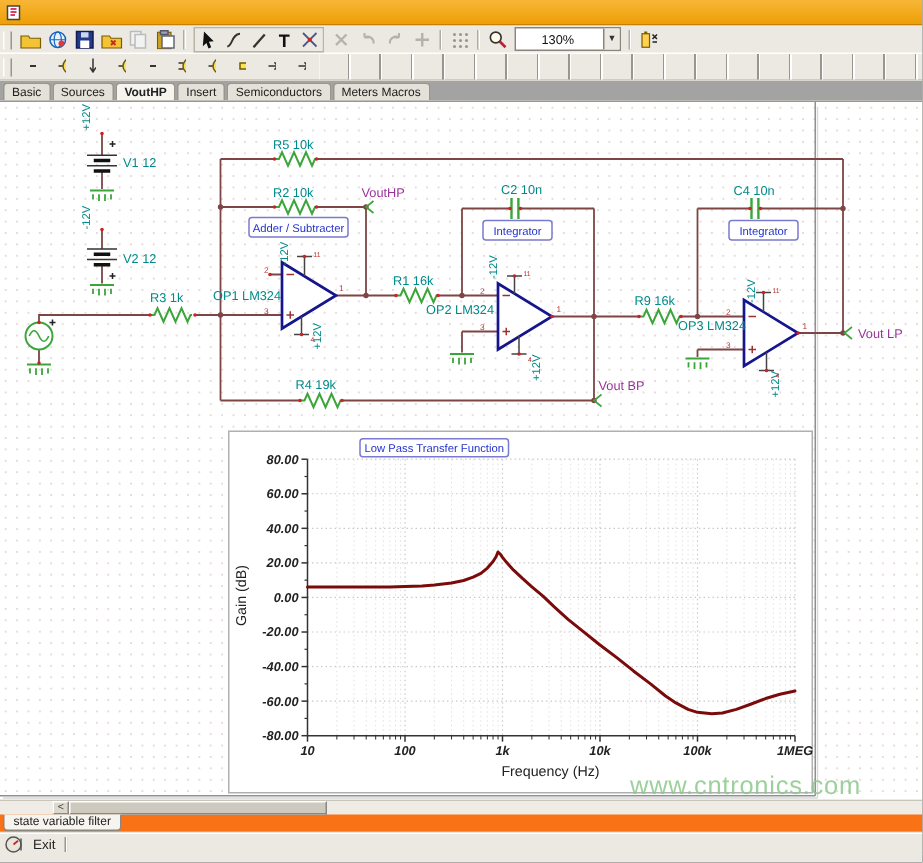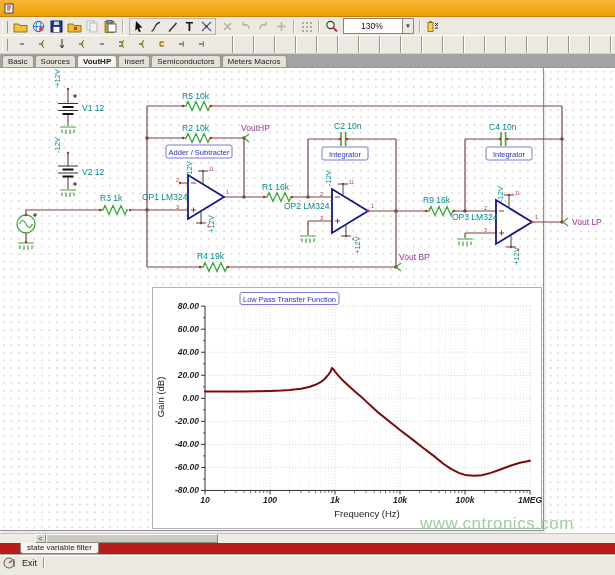--- a/index.html
+++ b/index.html
@@ -37,21 +37,21 @@
   
   .canvas{position:relative;height:465px;background:#fff;border-top:1px solid #9a968c;
           background-image:radial-gradient(circle,#e6dada 0.7px,rgba(0,0,0,0) 0.8px);
           background-size:7.6px 7.6px;}
   .canvas svg{position:absolute;left:0;top:0;}
   
   .hscroll{height:9px;background:#efece5;display:flex;align-items:stretch;border-top:1px solid #c8c4ba;}
   .hsbtn{width:9px;font-size:7px;line-height:8px;text-align:center;color:#333;background:#dcd8ce;
          border:1px solid;border-color:#fff #888 #888 #fff;margin-left:35px;}
   .hsthumb{width:170px;background:#cdc9bf;border:1px solid;border-color:#fff #888 #888 #fff;}
-  .doctabs{height:12px;background:#b91c1c;display:flex;align-items:flex-start;padding-left:20px;}
+  .doctabs{height:12px;background:#f97316;display:flex;align-items:flex-start;padding-left:2px;}
   .doctab{font-size:8px;color:#222;background:#f6f4ee;border:1px solid #8a867c;border-top:none;
           border-radius:0 0 3px 3px;padding:0 6px 1px 6px;}
   .statusbar{height:14px;background:#ece9e2;border-top:1px solid #fff;box-shadow:0 -1px 0 #b0aca2;
              display:flex;align-items:center;font-size:9px;color:#222;padding:0 3px;gap:6px;}
   .ssep{width:1px;height:10px;background:#9a968c;border-right:1px solid #fff;}
   .watermark{position:absolute;left:420px;top:514px;font-size:17px;color:#8cc88c;opacity:.85;
              letter-spacing:.5px;z-index:40;pointer-events:none;}
   text{font-family:"Liberation Sans",sans-serif;}
 </style>
 </head>

